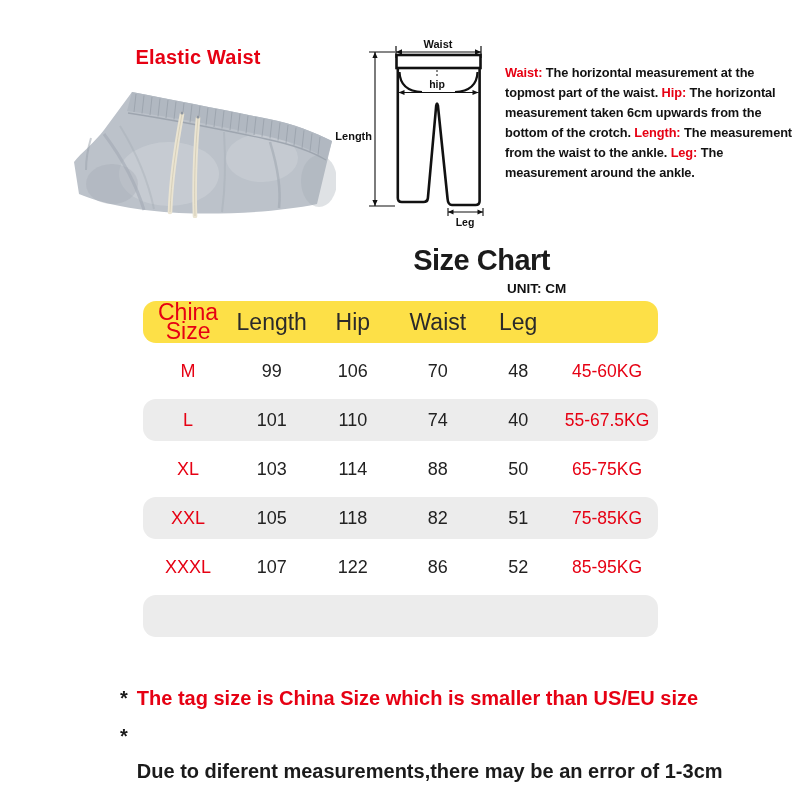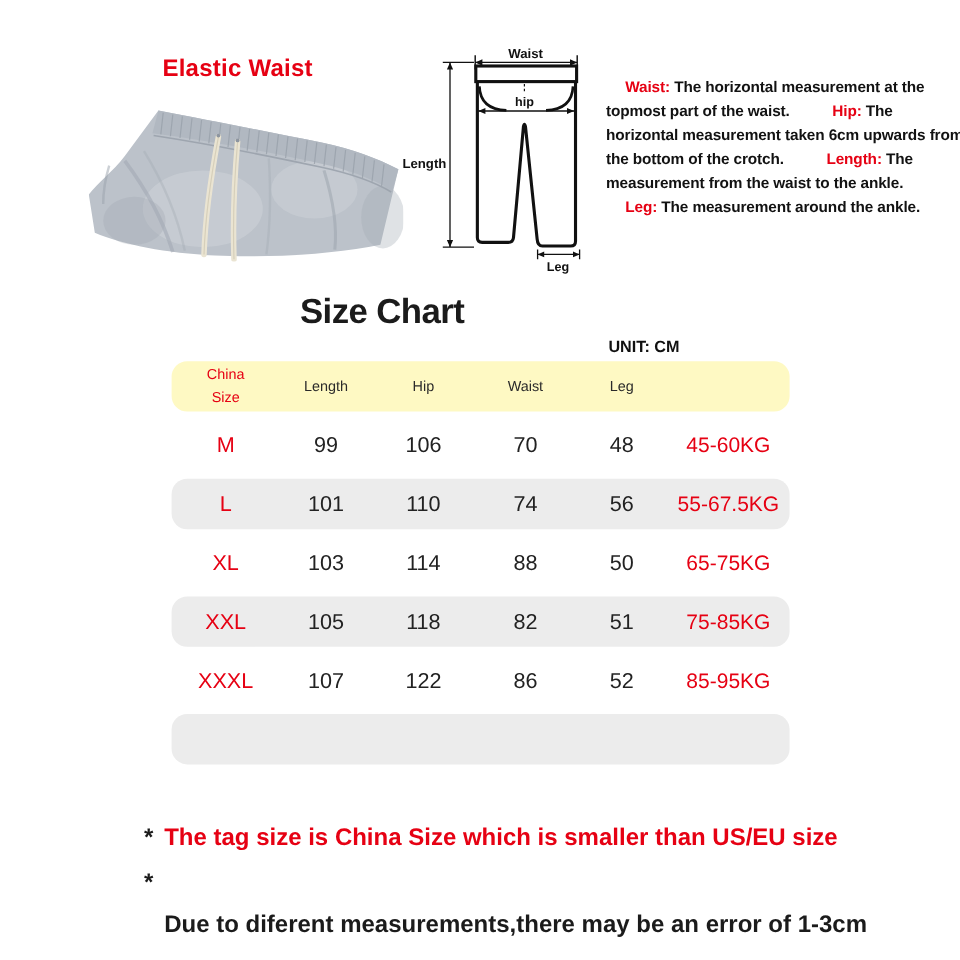--- a/index.html
+++ b/index.html
@@ -17,35 +17,35 @@
   }
   .pants-photo{left:74px;top:86px;}
 
   
   .diagram{left:333px;top:24px;}
   .diagram text{font-family:"Liberation Sans","DejaVu Sans",sans-serif;font-weight:700;fill:#111;}
 
   
   .definitions{left:505px;top:63px;width:299px;font-size:12.8px;font-weight:600;
     line-height:20px;letter-spacing:-0.1px;color:#121212;}
-  .definitions p{margin:16px;display:inline;}
+  .definitions p{margin:0;display:inline;}
   .def-term{color:#e60113;}
 
   
-  .chart-title{left:250px;top:244px;width:300px;text-align:left;
+  .chart-title{left:250px;top:244px;width:300px;text-align:right;
     font-size:29px;font-weight:700;color:#1b1b1b;letter-spacing:-0.5px;}
   .unit-label{left:507px;top:281px;font-size:13.5px;font-weight:700;color:#111;}
 
   .size-table{left:143px;top:301px;width:515px;}
   .trow{
     height:42px;margin-bottom:7px;border-radius:13px;
     display:grid;grid-template-columns:17.5% 15% 16.5% 16.5% 14.7% 19.8%;
     align-items:center;text-align:center;font-size:18px;
   }
-  .trow.header{background:#fef9c3;font-size:12px;text-align:center;}
+  .trow.header{background:#fde047;font-size:23px;text-align:center;}
   .trow.alt{background:#ececec;}
   .trow.empty{background:#ececec;}
   .th{white-space:pre-line;line-height:19px;color:#2a2a2a;}
   .th.red{color:#e60113;}
   .cell{color:#222;}
   .cell.size, .cell.weight{color:#e60113;}
   .cell.weight{font-size:17.5px;}
 
   
   .notes{left:120px;top:685px;width:620px;}
@@ -150,21 +150,21 @@
     <div class="cell">70</div>
     <div class="cell">48</div>
     <div class="cell weight">45-60KG</div>
   </div>
 
   <div class="trow alt">
     <div class="cell size">L</div>
     <div class="cell">101</div>
     <div class="cell">110</div>
     <div class="cell">74</div>
-    <div class="cell">56</div>
+    <div class="cell">40</div>
     <div class="cell weight">55-67.5KG</div>
   </div>
 
   <div class="trow">
     <div class="cell size">XL</div>
     <div class="cell">103</div>
     <div class="cell">114</div>
     <div class="cell">88</div>
     <div class="cell">50</div>
     <div class="cell weight">65-75KG</div>

